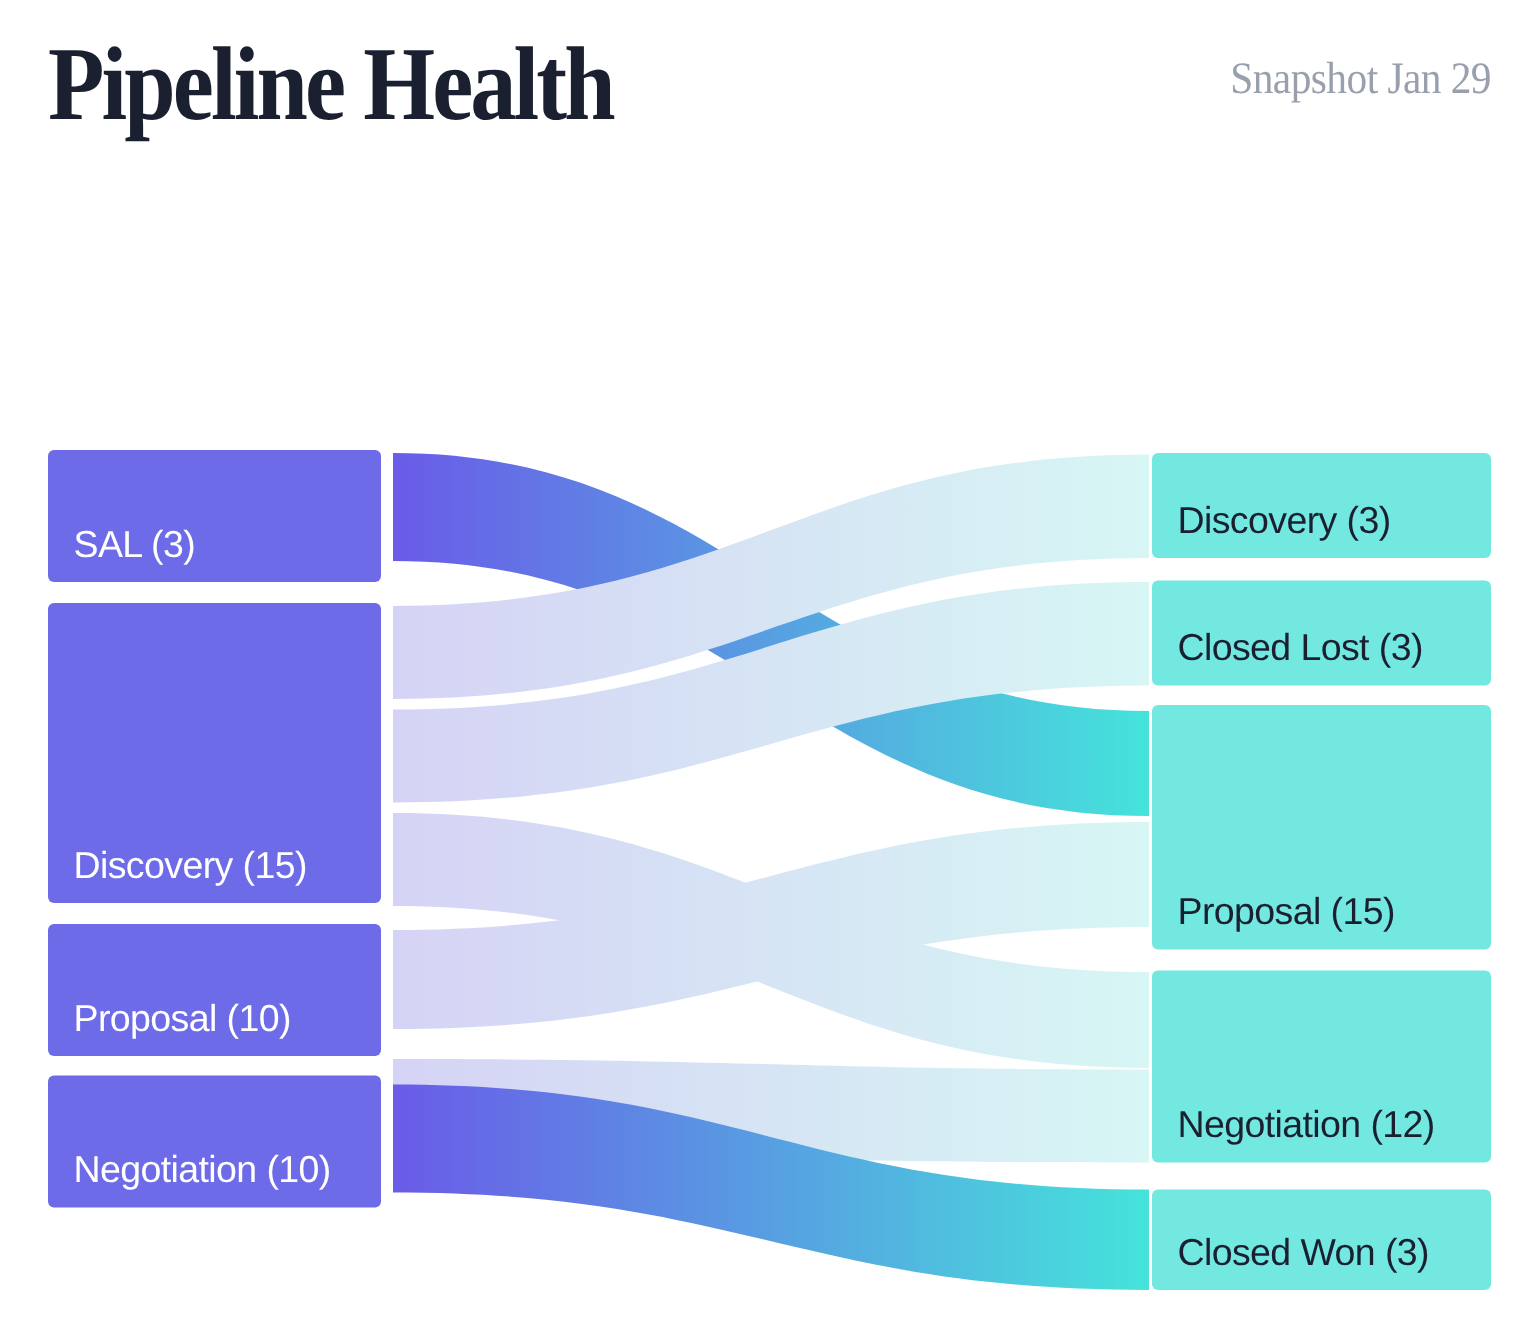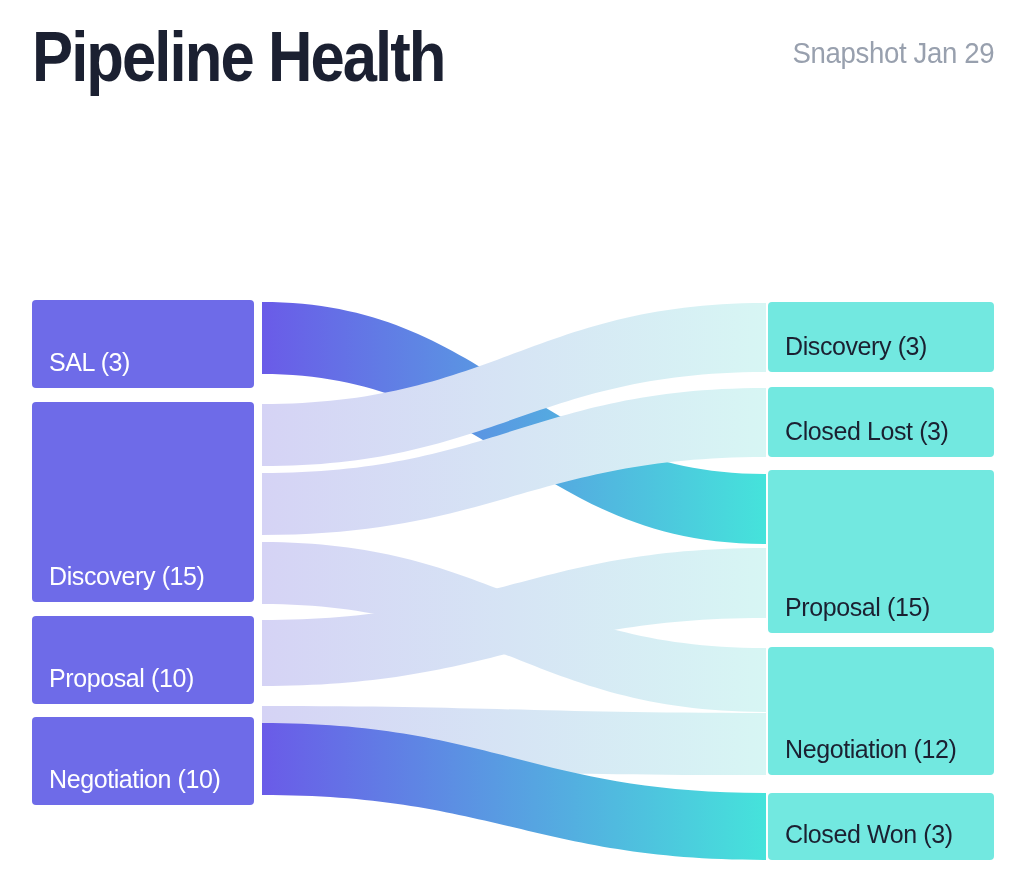--- a/index.html
+++ b/index.html
@@ -3,21 +3,21 @@
 <meta charset="utf-8">
 <title>Pipeline Health</title>
 <style>
   html,body{margin:0;padding:0;}
   body{
     width:1026px;height:896px;background:#ffffff;
     font-family:"Liberation Sans","DejaVu Sans",sans-serif;
     overflow:hidden;position:relative;
   }
   #canvas{position:absolute;left:0;top:0;width:1026px;height:896px;}
-  .header{position:absolute;left:0;top:0;width:1026px;height:150px;}
+  .header{position:absolute;left:0;top:0;width:1026px;height:150px;font-family:Liberation Serif, serif;}
   #page-title{
     position:absolute;left:32px;top:22px;
     font-size:70px;line-height:1;
     font-weight:800;letter-spacing:-2.2px;
     color:#1b2031;white-space:nowrap;
     transform:scaleX(0.88);transform-origin:left top;
   }
   #snapshot-label{
     position:absolute;right:32px;top:36px;
     font-size:30px;color:#98a0ae;letter-spacing:-0.4px;

